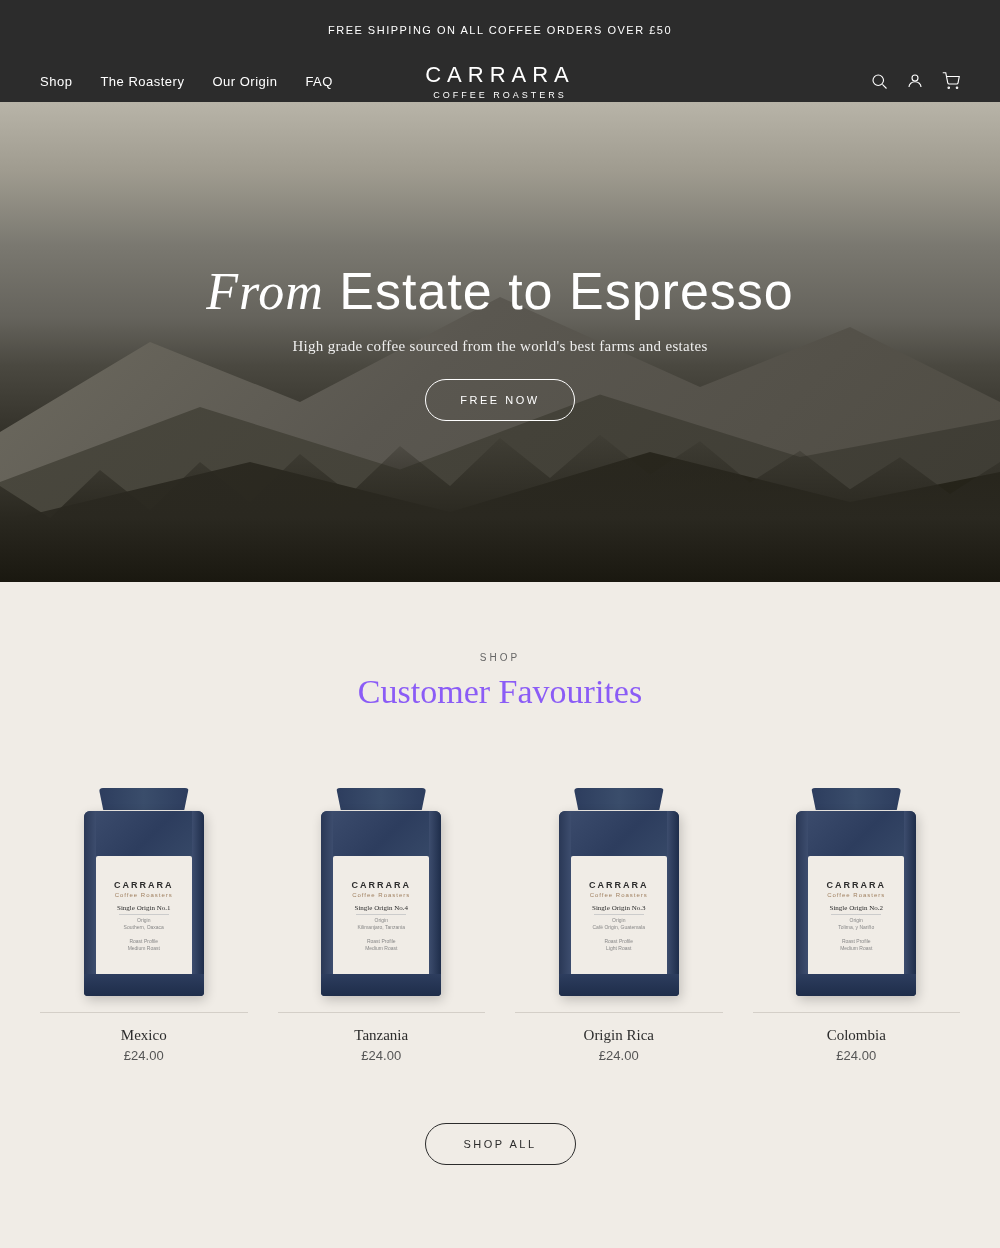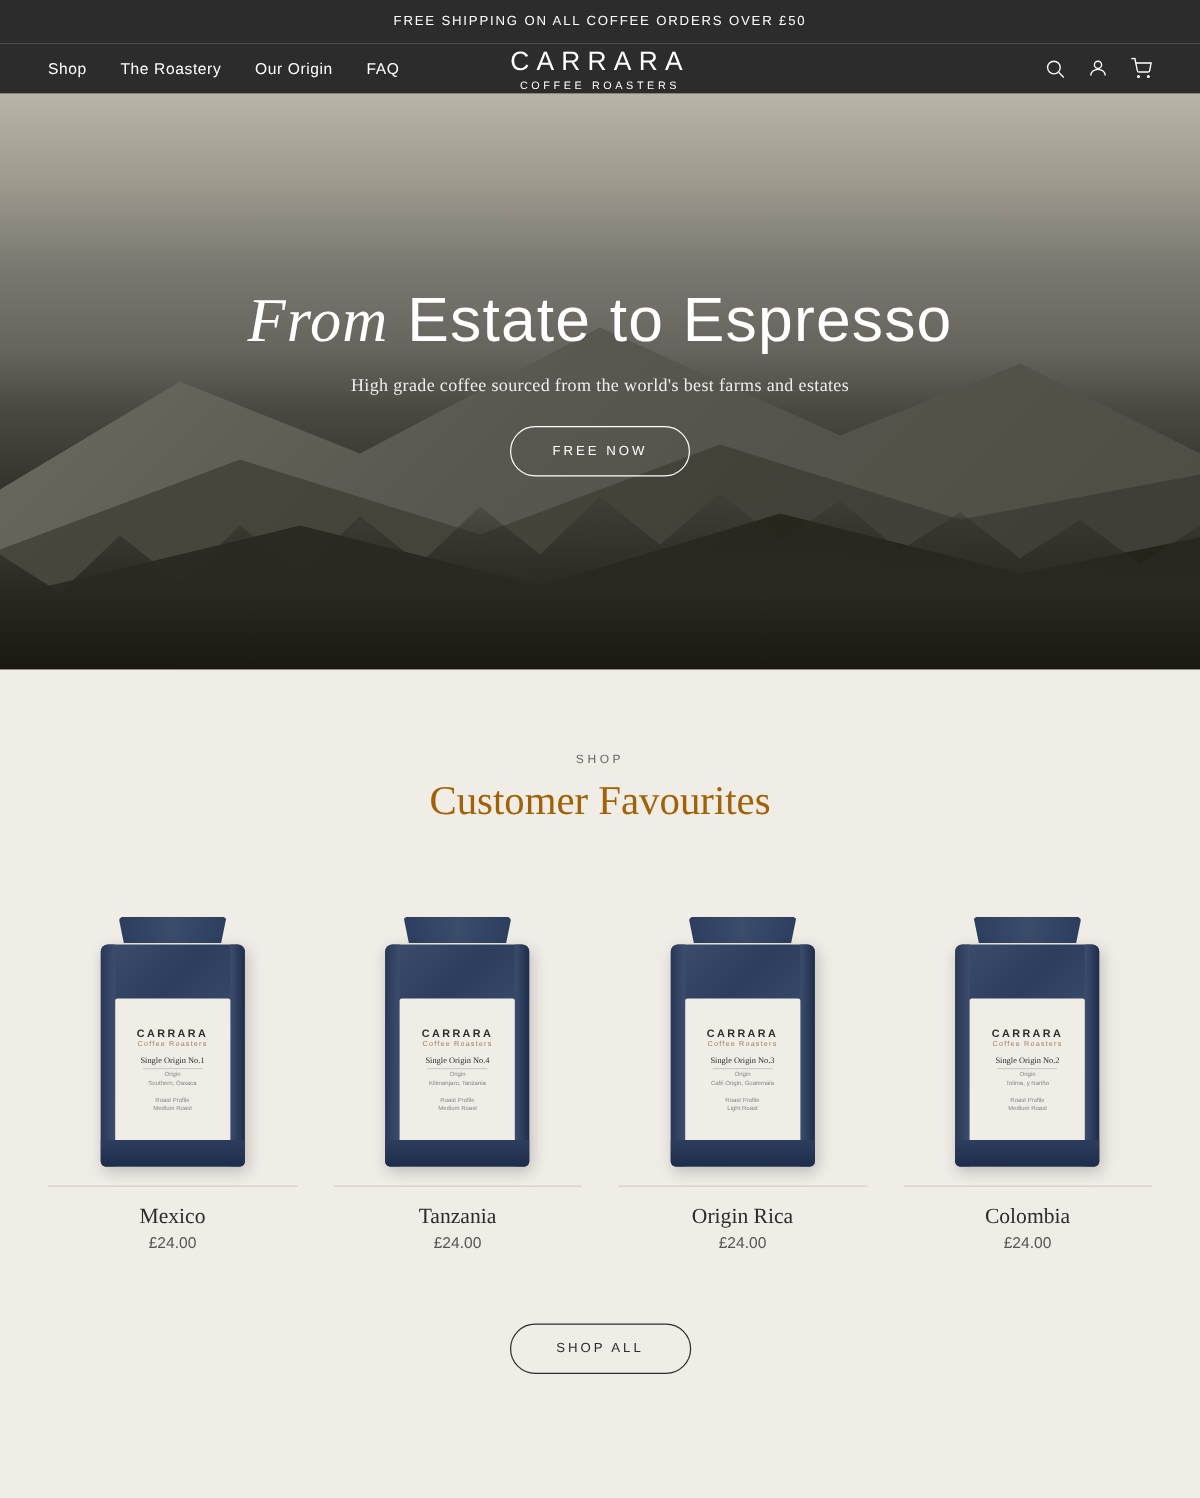--- a/index.html
+++ b/index.html
@@ -3,21 +3,21 @@
   <meta charset="utf-8">
   <style>
     * { margin: 0; padding: 0; box-sizing: border-box; }
     body { font-family: 'Georgia', serif; background: #f0ece6; color: #2c2c2c; }
 
     
     .announcement-bar {
       background: #2c2c2c;
       color: #fff;
       text-align: center;
-      padding: 12px 20px;
+      padding: 24px 20px;
       font-size: 11px;
       letter-spacing: 1.5px;
       font-family: 'Arial', sans-serif;
     }
 
     
     nav {
       display: flex;
       align-items: center;
       justify-content: space-between;
@@ -182,21 +182,21 @@
       font-family: 'Arial', sans-serif;
       color: #666;
       margin-bottom: 10px;
     }
     .shop-title {
       text-align: center;
       font-size: 34px;
       font-weight: 400;
       font-family: 'Georgia', serif;
       margin-bottom: 55px;
-      color: #a16207;
+      color: #8b5cf6;
     }
 
     
     .product-grid {
       display: grid;
       grid-template-columns: repeat(4, 1fr);
       gap: 30px;
       max-width: 960px;
       margin: 0 auto 60px;
     }
@@ -318,21 +318,21 @@
       border-radius: 0 0 4px 4px;
     }
 
     .product-divider {
       width: 100%;
       border: none;
       border-top: 1px solid #d4cfc8;
       margin-bottom: 14px;
     }
     .product-name {
-      font-size: 18px;
+      font-size: 15px;
       font-family: 'Georgia', serif;
       color: #2c2c2c;
       margin-bottom: 4px;
       text-align: center;
     }
     .product-price {
       font-size: 13px;
       font-family: 'Arial', sans-serif;
       color: #555;
       text-align: center;

